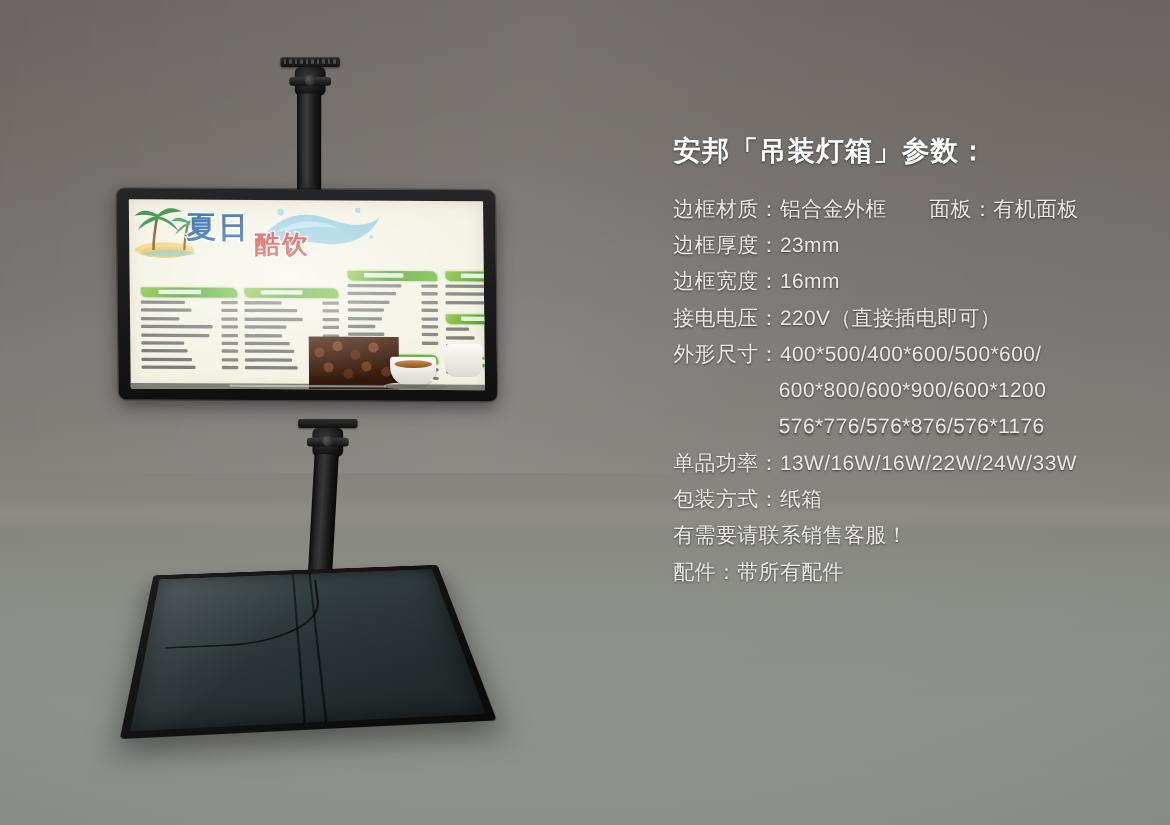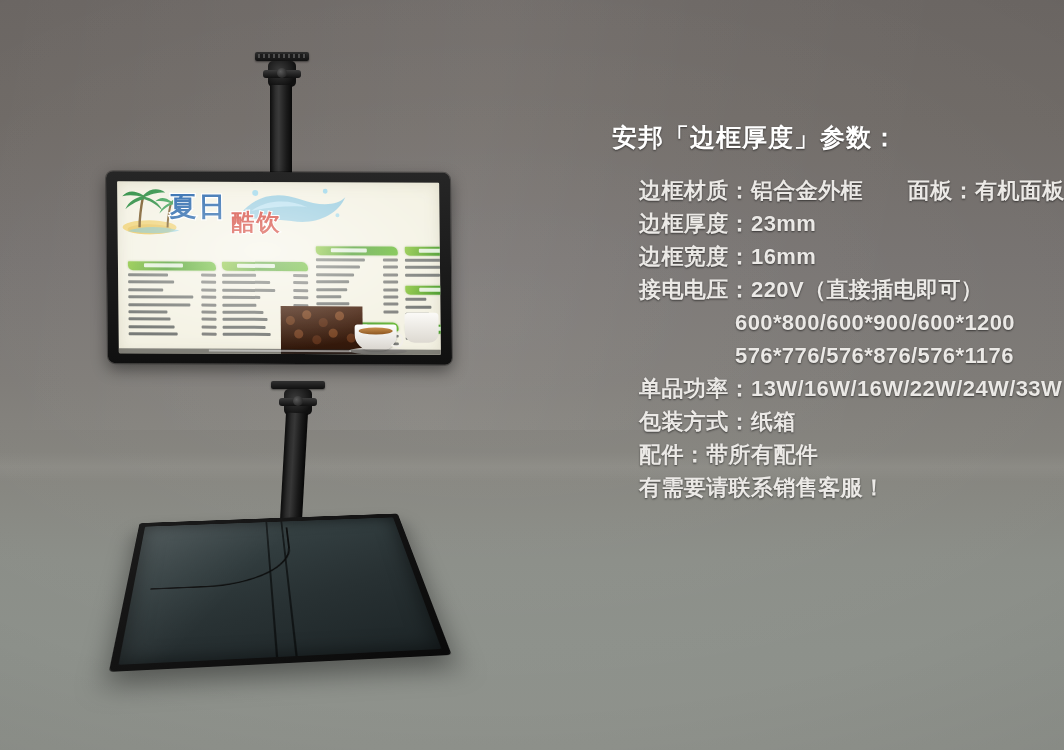--- a/index.html
+++ b/index.html
@@ -235,23 +235,22 @@
   .specs{
     position:absolute;left:612px;top:122px;width:430px;
     color:#ebe9e6;
     text-shadow:0 1px 2px rgba(0,0,0,.55);
   }
   .specs h1{
     margin:0 0 22px 0;font-size:25px;font-weight:700;letter-spacing:1px;
     line-height:1.2;color:#ffffff;
   }
   .specline{
-    font-size:22px;line-height:33px;font-weight:700;letter-spacing:.4px;
+    font-size:19px;line-height:33px;font-weight:400;letter-spacing:.4px;
     white-space:pre;
-    margin-left:27px;
   }
   .specline.indent{padding-left:96px;}
 </style>
 </head>
 <body>
 
 <div id="stage">
 
   <div class="bg"></div>
   <div class="bg-sheen"></div>
@@ -483,28 +482,29 @@
   <div class="floorpanel">
     <div class="face">
       <div class="fp-seam" style="left:48%"></div>
       <div class="fp-seam" style="left:54%"></div>
       <div class="fp-cable"></div>
       <div class="fp-sheen"></div>
     </div>
   </div>
 
   <div class="specs">
-    <h1>安邦「边框厚度」参数：</h1>
+    <h1>安邦「吊装灯箱」参数：</h1>
     <div id="spec-lines">
         <div class="specline">边框材质：铝合金外框　　面板：有机面板</div>
         <div class="specline">边框厚度：23mm</div>
         <div class="specline">边框宽度：16mm</div>
         <div class="specline">接电电压：220V（直接插电即可）</div>
+        <div class="specline">外形尺寸：400*500/400*600/500*600/</div>
         <div class="specline indent">600*800/600*900/600*1200</div>
         <div class="specline indent">576*776/576*876/576*1176</div>
         <div class="specline">单品功率：13W/16W/16W/22W/24W/33W</div>
         <div class="specline">包装方式：纸箱</div>
+        <div class="specline">有需要请联系销售客服！</div>
         <div class="specline">配件：带所有配件</div>
-        <div class="specline">有需要请联系销售客服！</div>
       </div>
   </div>
 
 </div>
 
 </body></html>

